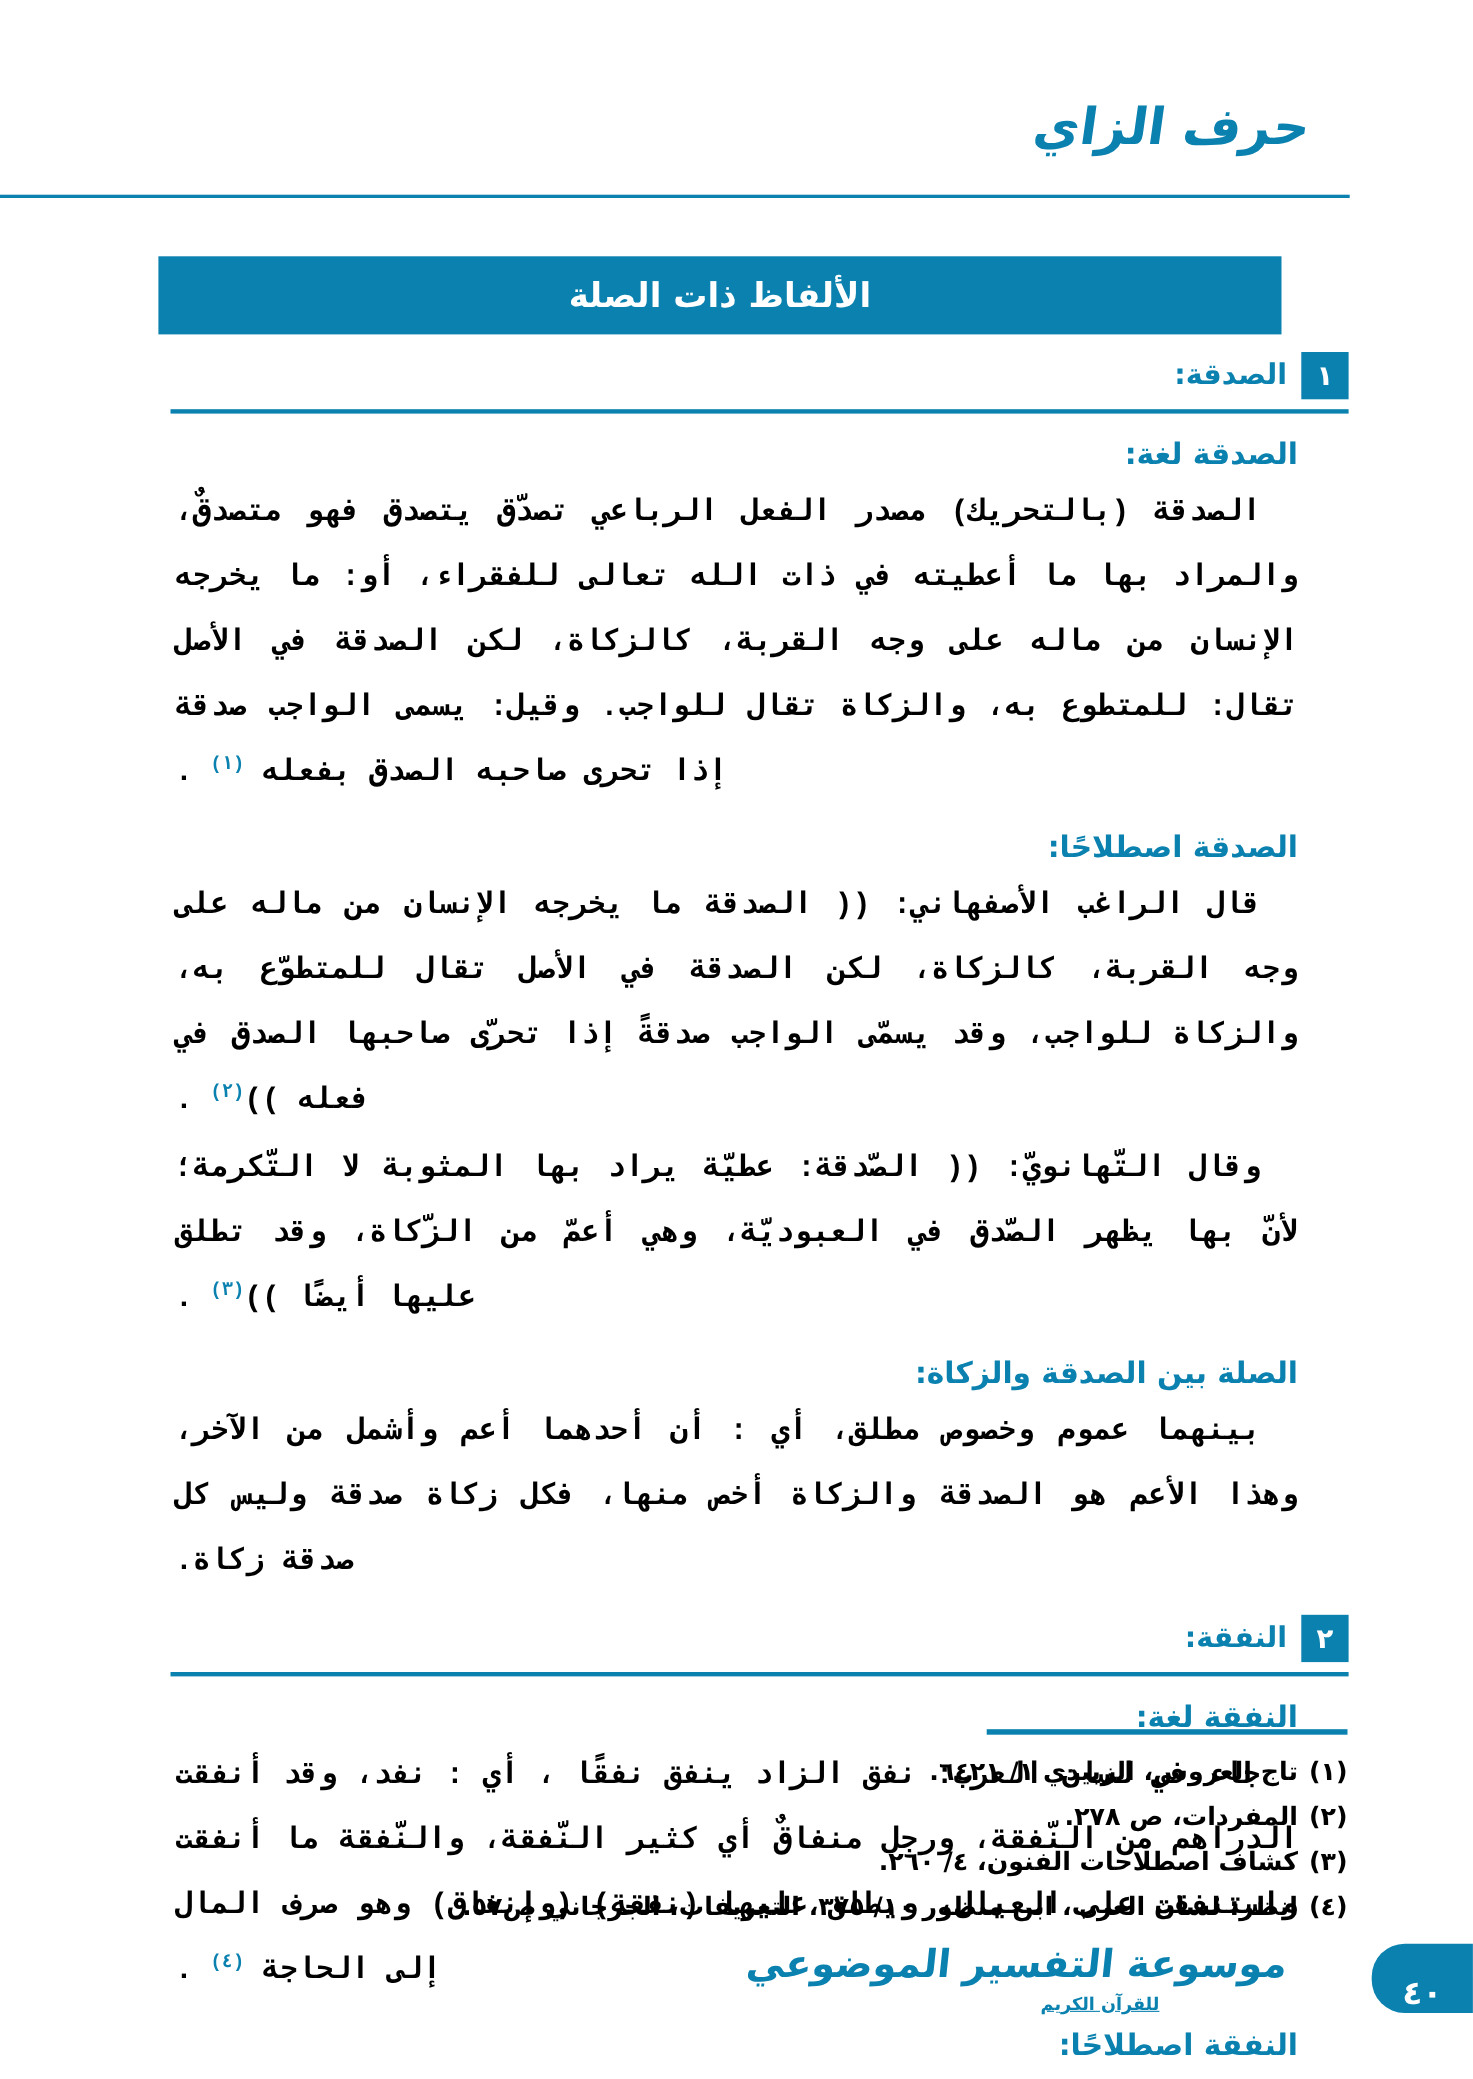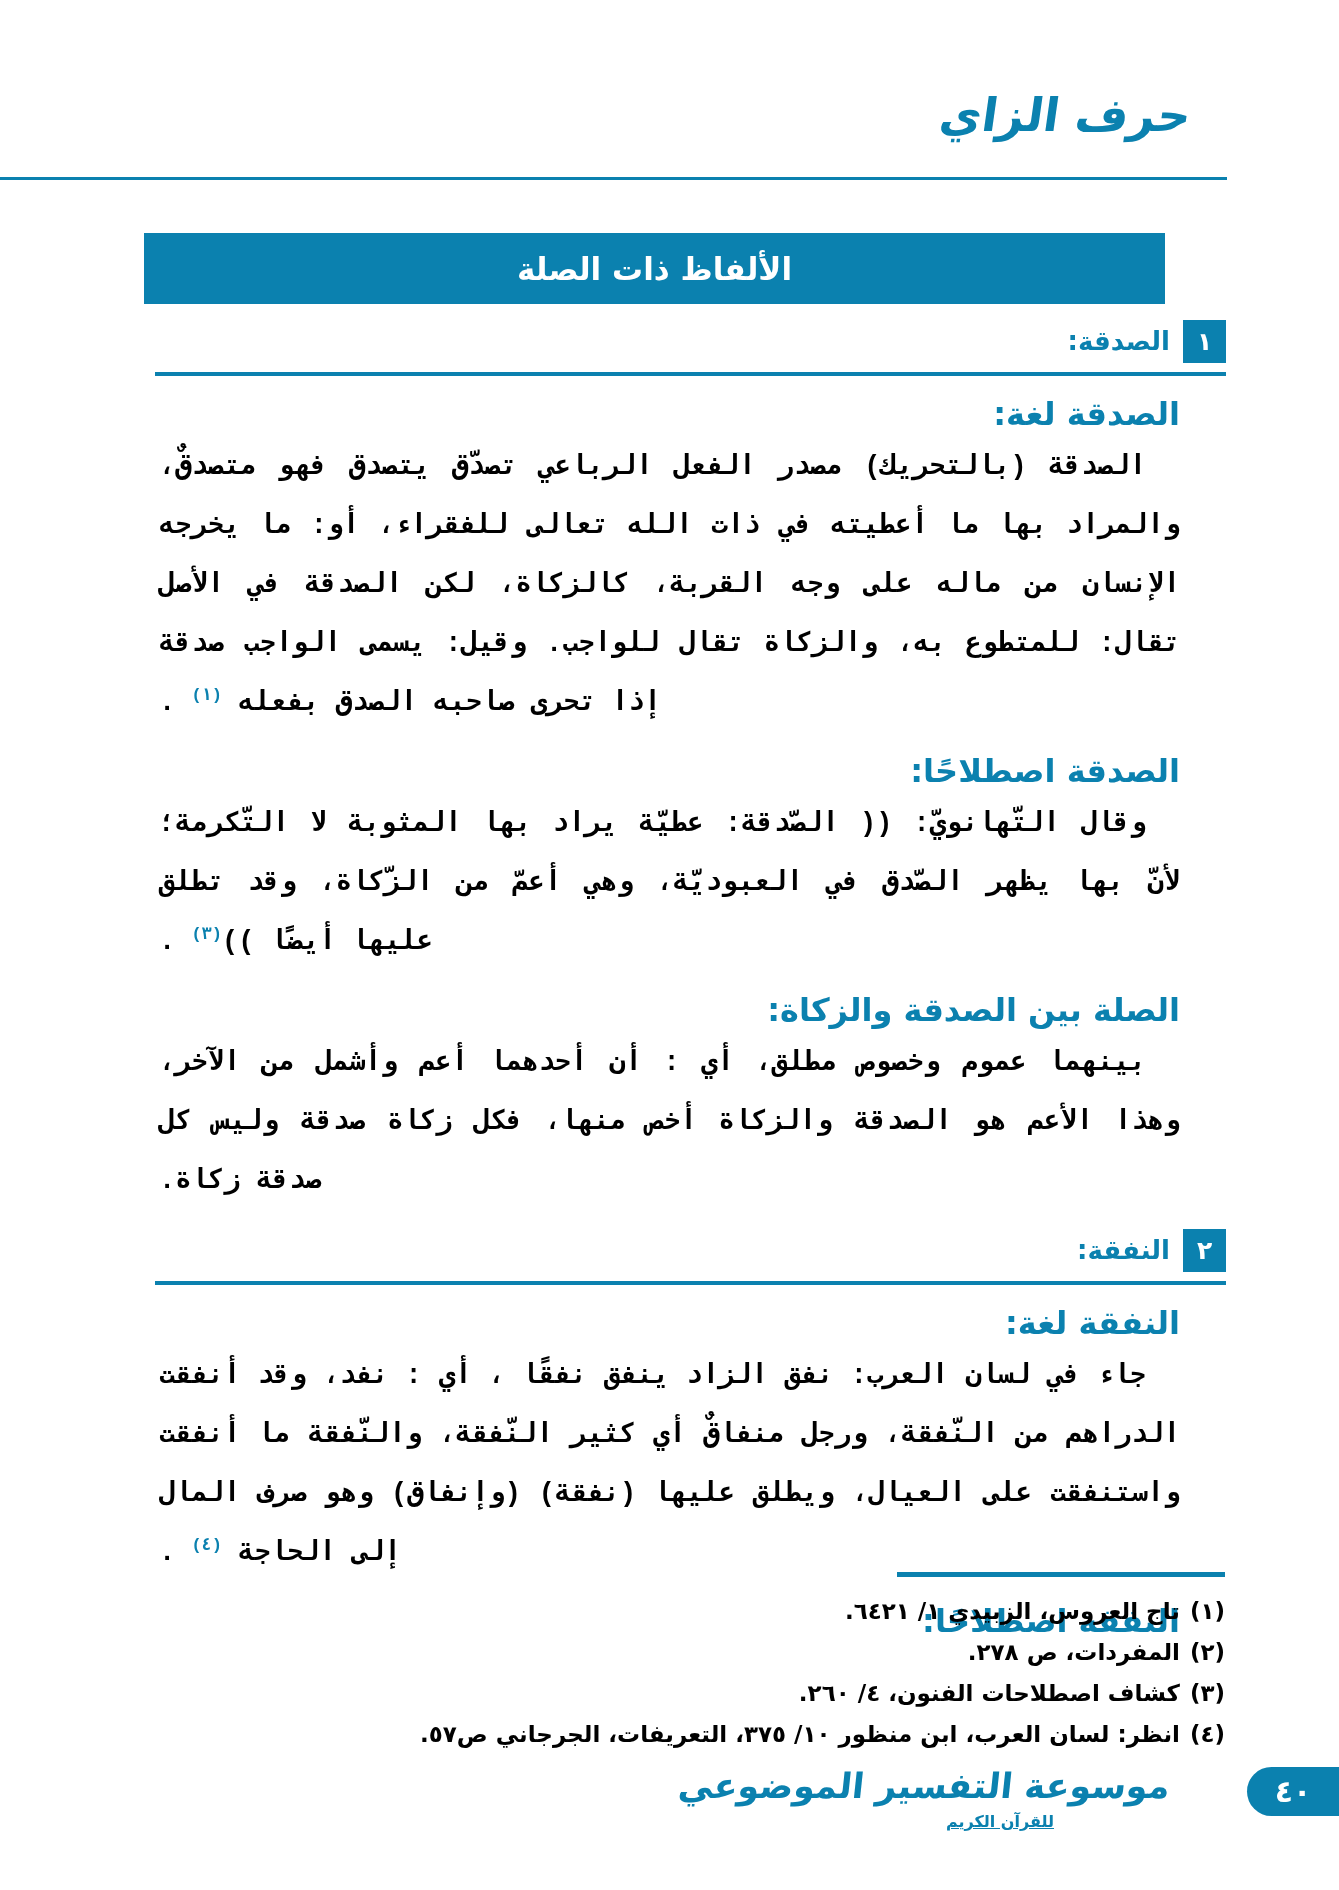--- a/index.html
+++ b/index.html
@@ -23,21 +23,21 @@
   .content{
     position:absolute;top:318px;left:159px;width:1021px;direction:rtl;
   }
   .sec-head{display:flex;align-items:center;gap:13px;margin-right:-46px;height:46px;}
   .badge{
     width:43px;height:43px;background:#0b81af;color:#ffffff;font-size:25px;font-weight:700;
     display:flex;align-items:center;justify-content:center;flex:0 0 auto;
   }
   .sec-title{color:#0b81af;font-size:26px;font-weight:700;line-height:1;}
   .sec-rule{height:4px;background:#0b81af;margin:8px -46px 0 -4px;}
-  .subhead{color:#0b81af;font-size:32px;font-weight:700;margin:17px 0 2px;line-height:42px;}
+  .subhead{color:#0b81af;font-size:27px;font-weight:700;margin:17px 0 2px;line-height:42px;}
   p.body{
     color:#000;font-size:27px;font-weight:700;line-height:59px;margin:3px 0 0;
     text-align:justify;text-align-last:left;text-indent:34px;font-family:Liberation Mono, monospace;
   }
   sup.fn{color:#0b81af;font-size:17px;font-weight:700;line-height:0;}
   .sec2-gap{margin-top:16px;}
   
   .fn-sep{position:absolute;top:1572px;left:897px;width:328px;height:5px;background:#0b81af;}
   .footnotes{
     position:absolute;top:1591px;left:159px;width:1066px;direction:rtl;text-align:right;
@@ -46,22 +46,22 @@
   .footnotes .row{white-space:nowrap;}
   .footnotes .mark{margin-left:10px;}
   
   .logo{
     position:absolute;top:1762px;left:830px;width:340px;text-align:center;color:#0b81af;
     direction:rtl;
   }
   .logo .l1{font-size:35px;font-weight:700;transform:skewX(-6deg);line-height:48px;white-space:nowrap;}
   .logo .l2{font-size:16px;font-weight:700;line-height:24px;text-decoration:underline;}
   .page-tab{
-    position:absolute;top:1767px;right:0;width:92px;height:49px;background:#0b81af;
-    border-radius:30px 0 0 30px;display:flex;align-items:center;justify-content:center;
+    position:absolute;top:1767px;right:0;width:92px;height:63px;background:#0b81af;
+    border-radius:30px 0 0 30px;display:flex;align-items:flex-end;justify-content:center;
     color:#ffffff;font-size:30px;font-weight:700;
   }
 </style>
 </head>
 <body>
 
 <div class="page">
 
   <div class="callig">حرف الزاي</div>
   <div class="header-rule"></div>
@@ -75,20 +75,21 @@
     <div class="sec-head">
       <span class="badge">١</span>
       <span class="sec-title">الصدقة:</span>
     </div>
     <div class="sec-rule"></div>
 
     <div class="subhead">الصدقة لغة:</div>
     <p class="body"><span>الصدقة (بالتحريك) مصدر الفعل الرباعي تصدّق يتصدق فهو متصدقٌ، والمراد بها ما أعطيته في ذات الله تعالى للفقراء، أو: ما يخرجه الإنسان من ماله على وجه القربة، كالزكاة، لكن الصدقة في الأصل تقال: للمتطوع به، والزكاة تقال للواجب. وقيل: يسمى الواجب صدقة إذا تحرى صاحبه الصدق بفعله </span><sup class="fn">(١)</sup><span> .</span></p>
 
     <div class="subhead">الصدقة اصطلاحًا:</div>
+    <p class="body"><span>قال الراغب الأصفهاني: (( الصدقة ما يخرجه الإنسان من ماله على وجه القربة، كالزكاة، لكن الصدقة في الأصل تقال للمتطوّع به، والزكاة للواجب، وقد يسمّى الواجب صدقةً إذا تحرّى صاحبها الصدق في فعله ))</span><sup class="fn">(٢)</sup><span> .</span></p>
 
     <p class="body"><span>وقال التّهانويّ: (( الصّدقة: عطيّة يراد بها المثوبة لا التّكرمة؛ لأنّ بها يظهر الصّدق في العبوديّة، وهي أعمّ من الزّكاة، وقد تطلق عليها أيضًا ))</span><sup class="fn">(٣)</sup><span> .</span></p>
 
     <div class="subhead">الصلة بين الصدقة والزكاة:</div>
     <p class="body"><span>بينهما عموم وخصوص مطلق، أي : أن أحدهما أعم وأشمل من الآخر، وهذا الأعم هو الصدقة والزكاة أخص منها، فكل زكاة صدقة وليس كل صدقة زكاة.</span></p>
 
     <div class="sec-head sec2-gap">
       <span class="badge">٢</span>
       <span class="sec-title">النفقة:</span>
     </div>

